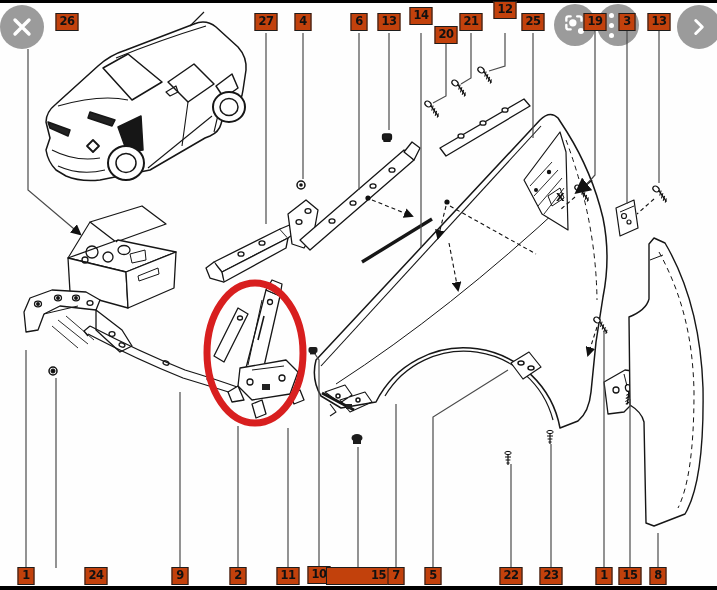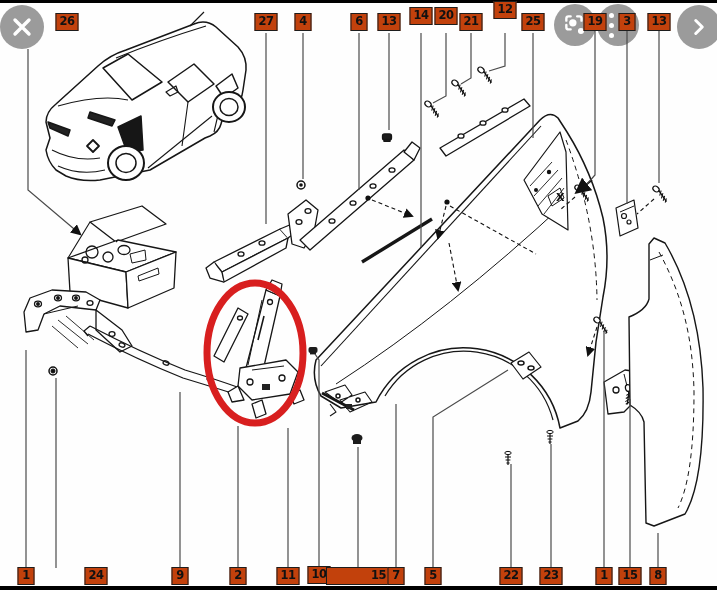--- a/index.html
+++ b/index.html
@@ -273,21 +273,21 @@
     </g>
   </svg>
 
   <div id="labels">
       <div class="plabel" style="left: 67px; top: 13px;">26</div>
       <div class="plabel" style="left: 266px; top: 13px;">27</div>
       <div class="plabel" style="left: 303px; top: 13px;">4</div>
       <div class="plabel" style="left: 359px; top: 13px;">6</div>
       <div class="plabel" style="left: 389px; top: 13px;">13</div>
       <div class="plabel" style="left: 421px; top: 7px;">14</div>
-      <div class="plabel" style="left: 446px; top: 7px; text-align: right;">20</div>
+      <div class="plabel" style="left: 446px; top: 26px; text-align: right;">20</div>
       <div class="plabel" style="left: 471px; top: 13px;">21</div>
       <div class="plabel" style="left: 505px; top: 1px;">12</div>
       <div class="plabel" style="left: 533px; top: 13px;">25</div>
       <div class="plabel" style="left: 595px; top: 13px;">19</div>
       <div class="plabel" style="left: 627px; top: 13px;">3</div>
       <div class="plabel" style="left: 659px; top: 13px;">13</div>
       <div class="plabel" style="left: 26px; top: 567px;">1</div>
       <div class="plabel" style="left: 56px; top: 567px; margin-left: 40px;">24</div>
       <div class="plabel" style="left: 180px; top: 567px;">9</div>
       <div class="plabel" style="left: 238px; top: 567px;">2</div>

